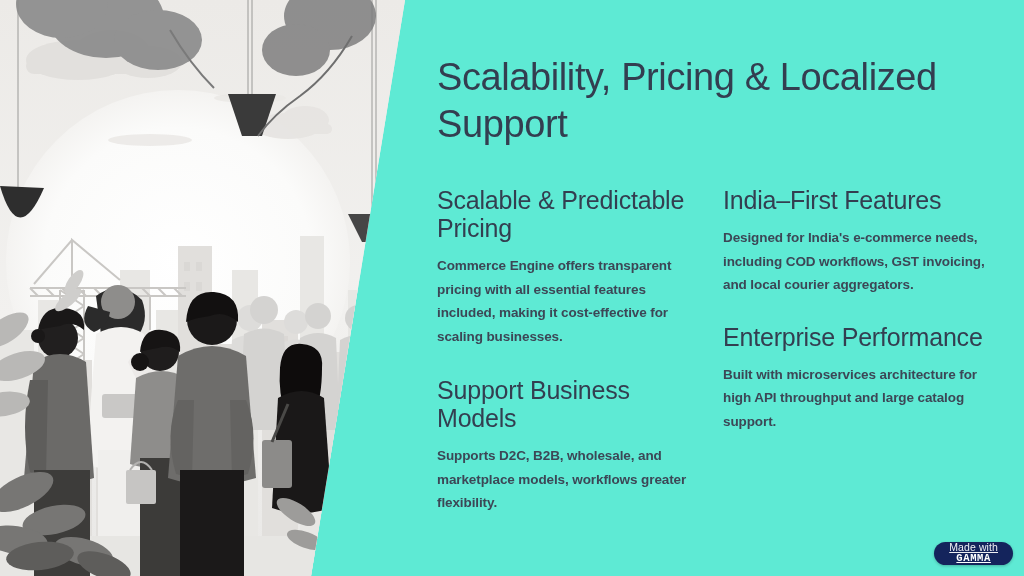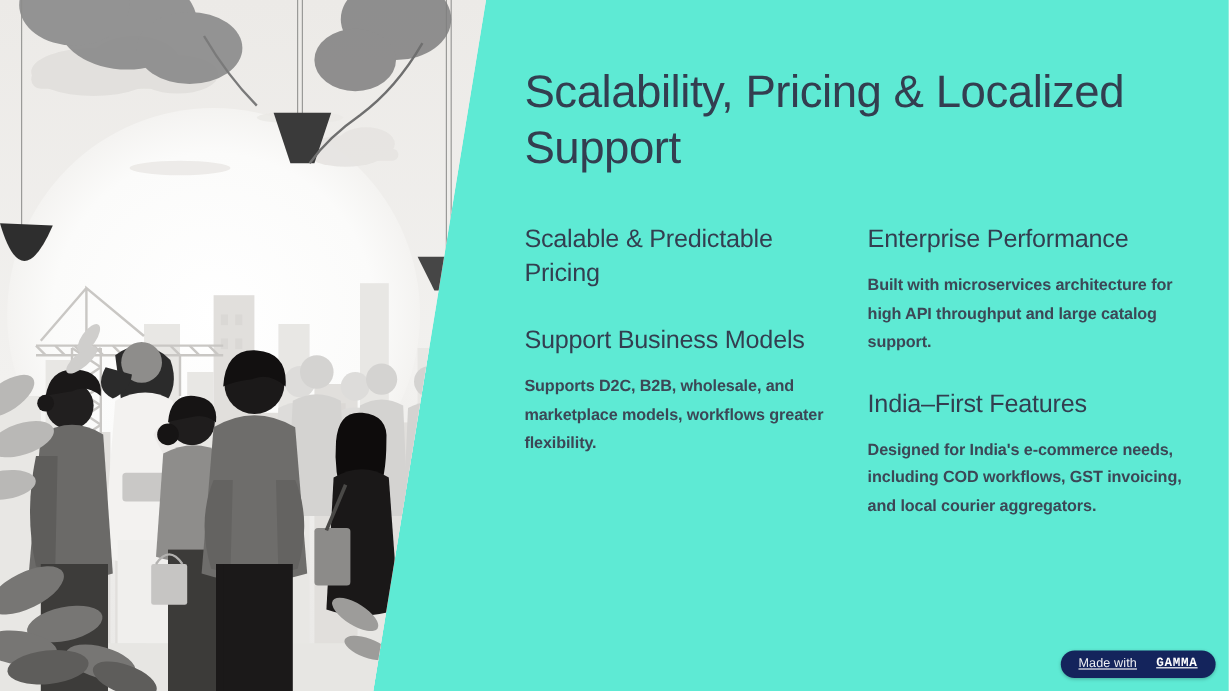--- a/index.html
+++ b/index.html
@@ -51,21 +51,21 @@
   .col {
     position:absolute;
     top:186px;
   }
   #col-left  { left:0px;   width:255px; }
   #col-right { left:286px; width:262px; }
 
   .section { margin-bottom:4px; }
 
   .sec-head {
-    font-size:21px;
+    font-size:25px;
     line-height:28px;
     font-weight:400;
     letter-spacing:-0.2px;
     color:#333e50;
     margin-bottom:12px;
   }
   .sec-body {
     font-size:13.5px;
     line-height:23.5px;
     font-weight:700;
@@ -80,25 +80,26 @@
   #gamma-badge {
     position:absolute;
     right:11px; bottom:11px;
     height:23px;
     padding:0 15px;
     border-radius:12px;
     background:#14245c;
     color:#ffffff;
     display:flex;
     align-items:center;
-    gap:16px;
+    gap:0;
     font-size:10.5px;
     line-height:1;
     letter-spacing:0.1px;
     box-shadow:0 1px 3px rgba(0,0,0,.25);
+    flex-direction:column;
   }
   #gamma-badge .made { font-weight:400; opacity:.93; }
   #gamma-badge .brand { font-weight:700; letter-spacing:0.6px;font-family:Liberation Mono, monospace; }
 </style>
 </head>
 <body>
 
 <div id="slide">
 
   <div id="illustration">
@@ -320,39 +321,40 @@
   </div>
 
   <div id="content">
 
     <h1 id="page-title">Scalability, Pricing &amp; Localized Support</h1>
 
     <div class="col" id="col-left">
 
       <div class="section">
         <h2 class="sec-head">Scalable &amp; Predictable Pricing</h2>
+        <p class="sec-body">Commerce Engine offers transparent pricing with all essential features included, making it cost-effective for scaling businesses.</p>
       </div>
 
       <div class="section">
         <h2 class="sec-head">Support Business Models</h2>
         <p class="sec-body">Supports D2C, B2B, wholesale, and marketplace models, workflows greater flexibility.</p>
       </div>
 
     </div>
 
     <div class="col" id="col-right">
 
       <div class="section">
+        <h2 class="sec-head">India–First Features</h2>
+        <p class="sec-body">Designed for India's e-commerce needs, including COD workflows, GST invoicing, and local courier aggregators.</p>
+      </div>
+
+      <div class="section">
         <h2 class="sec-head">Enterprise Performance</h2>
         <p class="sec-body">Built with microservices architecture for high API throughput and large catalog support.</p>
-      </div>
-
-      <div class="section">
-        <h2 class="sec-head">India–First Features</h2>
-        <p class="sec-body">Designed for India's e-commerce needs, including COD workflows, GST invoicing, and local courier aggregators.</p>
       </div>
 
     </div>
   </div>
 
   <a id="gamma-badge" href="#">
     <span class="made">Made with</span>
     <span class="brand">GAMMA</span>
   </a>
 

